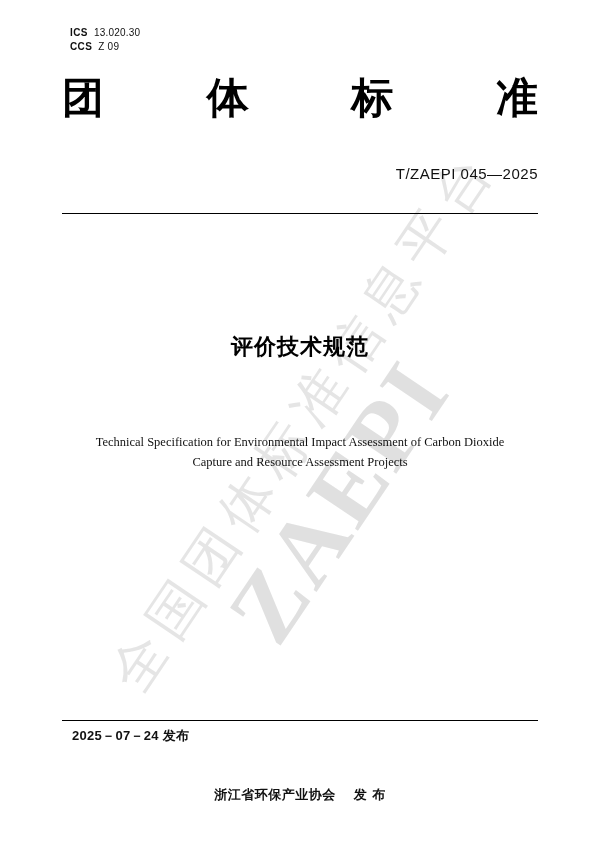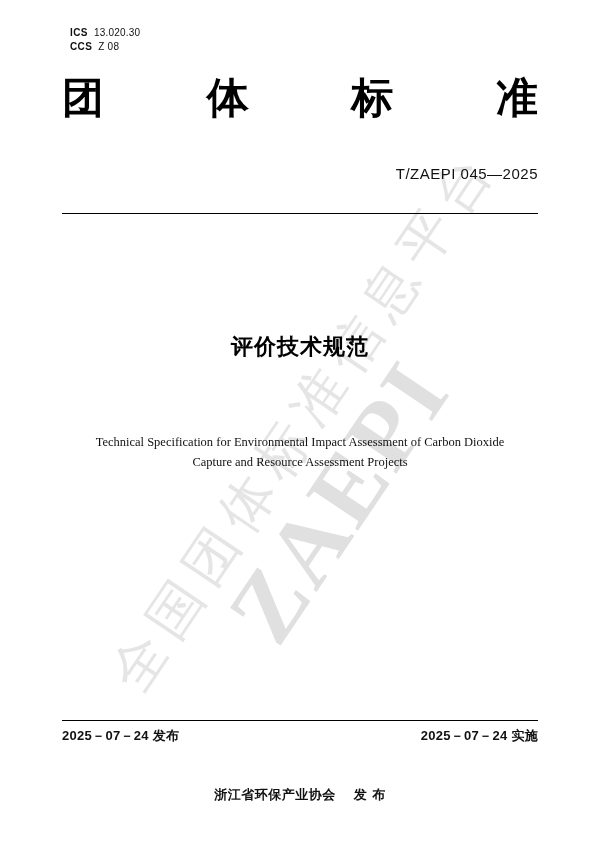--- a/index.html
+++ b/index.html
@@ -151,21 +151,21 @@
     position: absolute;
     left: 62px;
     top: 720px;
     width: 476px;
     height: 1px;
     background: #000;
   }
 
   .dates {
     position: absolute;
-    left: 62px;
+    left: 72px;
     top: 727px;
     width: 476px;
     display: flex;
     justify-content: space-between;
     font-size: 13px;
     font-family: "Liberation Sans", sans-serif;
     font-weight: bold;
     letter-spacing: 0.3px;
     color: #111;
   }
@@ -194,21 +194,21 @@
     <div class="wm-text wm-cn">全国团体标准信息平台</div>
   </div>
 
   <div class="content">
 
     <div class="ics-block">
       <div class="ics-line">
         <span class="ics-label">ICS</span><span class="ics-val">13.020.30</span>
       </div>
       <div class="ics-line">
-        <span class="ics-label">CCS</span><span class="ics-val">Z 08</span>
+        <span class="ics-label">CCS</span><span class="ics-val">Z 09</span>
       </div>
     </div>
 
     <div class="big-title">
       <span>团</span>
       <span>体</span>
       <span>标</span>
       <span>准</span>
     </div>
 
@@ -222,21 +222,20 @@
 
     <div class="doc-title-en">
       <span class="l1">Technical Specification for Environmental Impact Assessment of Carbon Dioxide</span>
       <span class="l2">Capture and Resource Assessment Projects</span>
     </div>
 
     <div class="rule-bottom"></div>
 
     <div class="dates">
       <span>2025－07－24 发布</span>
-      <span>2025－07－24 实施</span>
     </div>
 
     <div class="publisher">
       <span>浙江省环保产业协会</span><span class="sp"></span><span>发 布</span>
     </div>
 
   </div>
 </div>
 
 </body></html>

